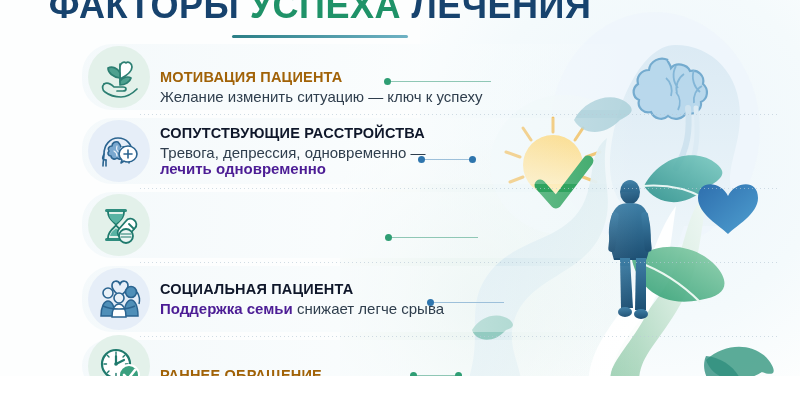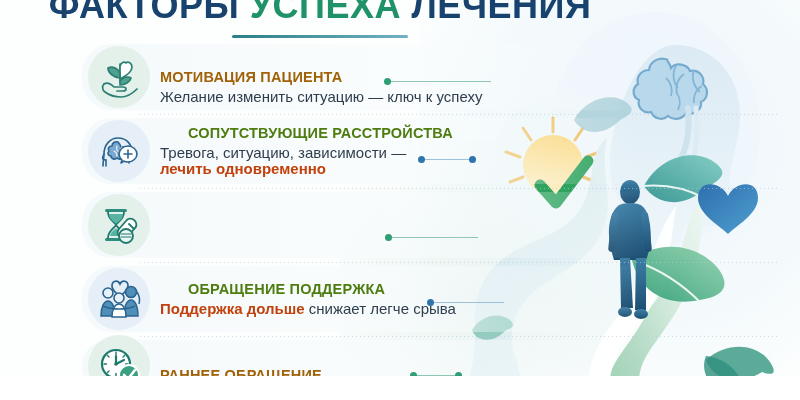--- a/index.html
+++ b/index.html
@@ -64,25 +64,25 @@
   }
   .icon-wrap.mint { background:#e3f1ea; }
   .icon-wrap.blue { background:#e6eef8; }
 
   .txt { position:relative; z-index:2; margin-left:10px; }
   .head {
     font-size:14.5px; font-weight:bold; letter-spacing:.2px; line-height:17px;
     margin-bottom:3px; white-space:nowrap;
   }
   .head.green { color:#a16207;margin-top:21px; }
-  .head.blue  { color:#4d7c0f;margin-left:28px; }
+  .head.blue  { color:#0f172a; }
   .sub {
     font-size:15px; color:#2f3e4d; line-height:16.5px; white-space:nowrap;
   }
-  .sub b { font-weight:bold; color:#c2410c; }
+  .sub b { font-weight:bold; color:#4c1d95; }
 
   
   .conn { position:absolute; z-index:3; display:flex; align-items:center; }
   .conn .dot { width:7px; height:7px; border-radius:50%; }
   .conn .ln { height:1.6px; }
   .conn.g .dot { background:#2f9e74; } .conn.g .ln { background:#8fc7b5; }
   .conn.b .dot { background:#2e75ad; } .conn.b .ln { background:#9dc0da; }
 
   
   .illus { position:absolute; right:0; top:0; width:330px; height:400px; }
@@ -231,21 +231,21 @@
           <path d="M8 26c-1 2-2 4-1 5 1 1 3 1 3 1"></path>
           <path d="M10 32c0 3 0 6 0 6"></path>
           <path d="M22 14c-3-1-6 1-6 4-3 0-5 3-3 5-2 2-1 5 2 5 0 3 4 4 6 2 2 2 6 1 6-2 3 0 5-3 3-5 1-3-2-5-5-4-1-3-3-5-3-5z" fill="#7aa8cf" stroke="#2b6490"></path>
           <path d="M21 18c-1 3 0 5 2 6M26 19c-2 2-2 5-1 6M18 23c2 1 3 3 3 5" stroke="#e8f1f9" stroke-width="1.2"></path>
           <path d="M32 18c5 0 9 4 9 8s-4 8-9 8c-2 0-3 0-4-1l-3 2 1-3c-2-2-3-4-3-6 0-4 4-8 9-8z" fill="#ffffff" stroke="#2b6490"></path>
           <path d="M32 22v8M28 26h8"></path>
         </svg>
       </div>
       <div class="txt">
         <div class="head blue">СОПУТСТВУЮЩИЕ РАССТРОЙСТВА</div>
-        <div class="sub"><span>Тревога, ситуацию, зависимости —</span></div>
+        <div class="sub"><span>Тревога, депрессия, одновременно —</span></div>
         <div class="sub"><b>лечить одновременно</b></div>
       </div>
       <div class="conn b" style="left:330px; top:42px;">
         <span class="dot"></span>
         <span class="ln" style="width:44px;"></span>
         <span class="dot"></span>
       </div>
     </div>
 
     <div class="row r3">
@@ -280,22 +280,22 @@
           <path d="M5 40c0-9 3-15 7-15s7 6 7 15z" fill="#4f8fb8" stroke="#2b6490" stroke-width="1.5"></path>
           <circle cx="35" cy="16" r="5.5" fill="#4f8fb8" stroke="#2b6490" stroke-width="1.6"></circle>
           <path d="M41 16c2 3 3 8 2 12" stroke="#2b6490" stroke-width="1.5" fill="none"></path>
           <path d="M28 40c0-10 3-16 7-16s7 6 7 16z" fill="#4f8fb8" stroke="#2b6490" stroke-width="1.5"></path>
           <circle cx="23" cy="22" r="5" fill="#e9f1f8" stroke="#2b6490" stroke-width="1.6"></circle>
           <path d="M16 41c0-8 3-13 7-13s7 5 7 13z" fill="#ffffff" stroke="#2b6490" stroke-width="1.5"></path>
           <path d="M7 30c4 2 10 3 16 3s12-1 16-3" fill="none" stroke="#2b6490" stroke-width="1.5"></path>
         </svg>
       </div>
       <div class="txt">
-        <div class="head blue">ОБРАЩЕНИЕ ПОДДЕРЖКА</div>
-        <div class="sub"><b>Поддержка дольше</b><span> снижает легче срыва</span></div>
+        <div class="head blue">СОЦИАЛЬНАЯ ПАЦИЕНТА</div>
+        <div class="sub"><b>Поддержка семьи</b><span> снижает легче срыва</span></div>
       </div>
       <div class="conn b" style="left:339px; top:37px;">
         <span class="dot"></span>
         <span class="ln" style="width:70px;"></span>
       </div>
     </div>
 
     <div class="row r5">
       <div class="divider"></div>
       <div class="sheen"></div>

